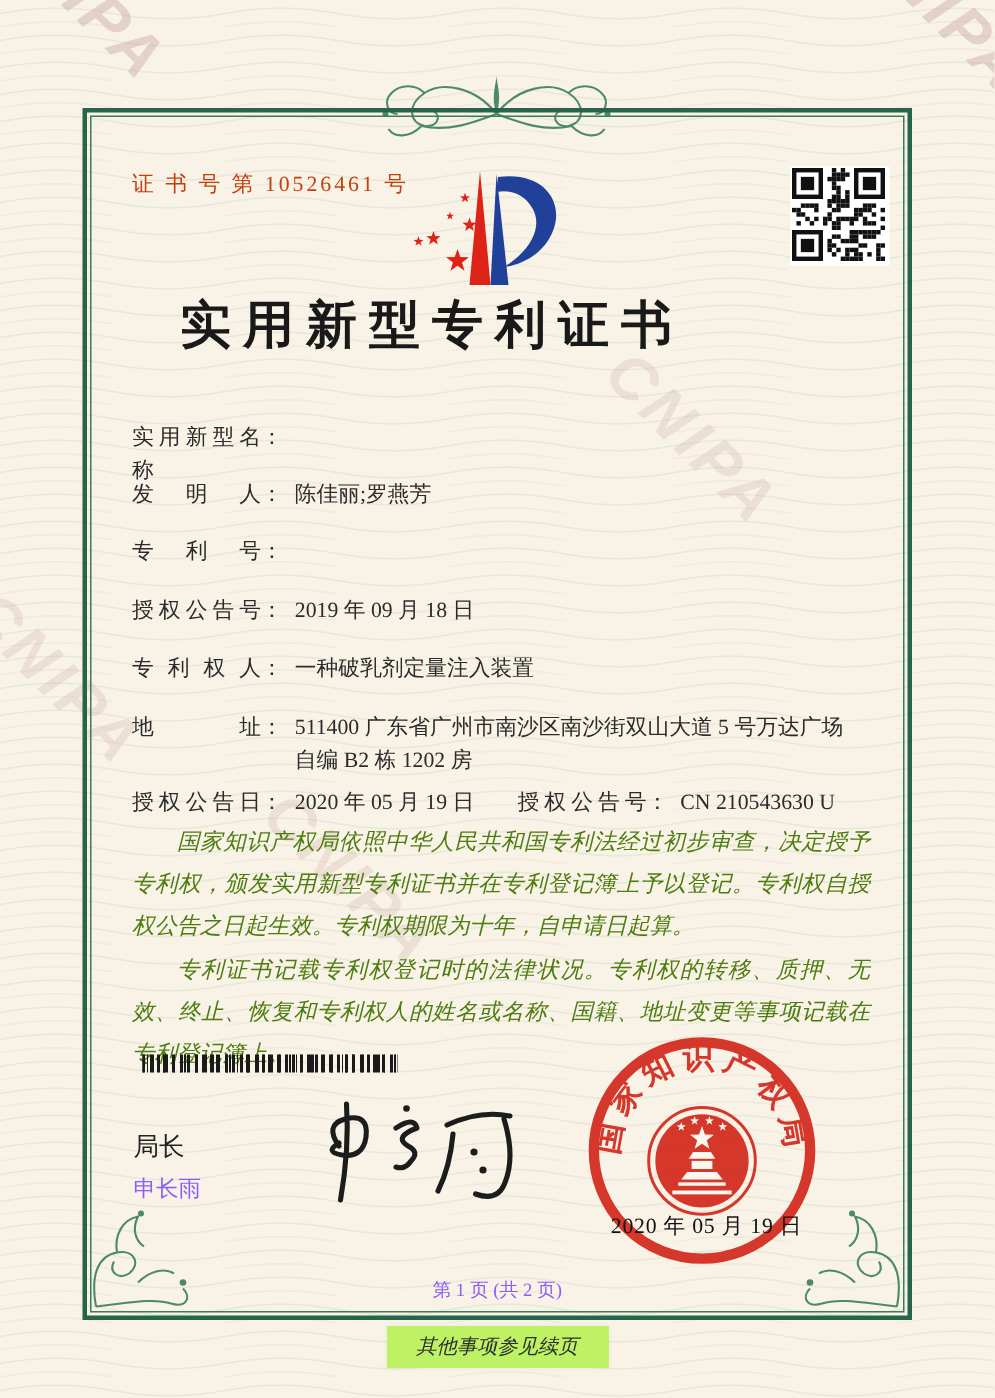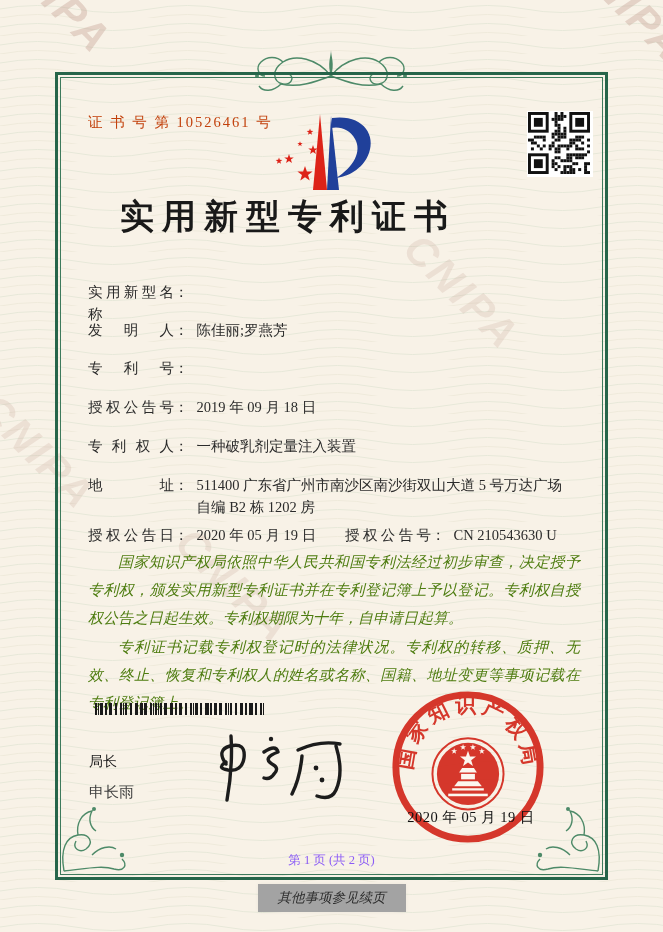--- a/index.html
+++ b/index.html
@@ -45,34 +45,34 @@
   .body-text p{margin:0;text-indent:2em;}
   
   .barcode{
     left:95px;top:703px;width:170px;height:12px;
     background:
       repeating-linear-gradient(90deg,#1a1a1a 0 2px,transparent 2px 5px),
       repeating-linear-gradient(90deg,#1a1a1a 0 1px,transparent 1px 7px),
       repeating-linear-gradient(90deg,transparent 0 3px,#1a1a1a 3px 4px,transparent 4px 11px);
   }
   
-  .director-title{left:89px;top:753px;font-size:14px;font-family:"Liberation Sans","DejaVu Sans",sans-serif;color:#222;}
-  .director-name{left:89px;top:783px;font-size:15px;font-family:Liberation Serif, serif;color:#404040;}
+  .director-title{left:89px;top:753px;font-size:17px;font-family:"Liberation Sans","DejaVu Sans",sans-serif;color:#222;}
+  .director-name{left:89px;top:783px;font-size:15px;font-family:Liberation Serif, serif;color:#8b5cf6;}
   .sig{left:198px;top:730px;}
   
   .seal{left:388px;top:686px;}
   .seal-date{
     left:396px;top:808px;width:150px;text-align:center;
     font-size:14.5px;color:#111;letter-spacing:0.5px;
   }
   
   .page-no{left:0;top:852px;width:663px;text-align:center;font-size:12.5px;color:#8b5cf6;}
   .footer-note-wrap{left:0;top:884px;width:663px;text-align:center;}
   .footer-note{
-    display:inline-block;background:#a3a3a3;padding:5px 20px;
+    display:inline-block;background:#bef264;padding:5px 20px;
     font-size:13.5px;font-style:italic;color:#2e2e2e;box-shadow:0 0 4px rgba(0,0,0,0.05);
   }
   .orn-top{left:251px;top:44px;}
   .fl-bl{left:58px;top:797px;}
   .fl-br{left:532px;top:797px;}
   svg{display:block;}
 </style>
 </head>
 <body>
 

